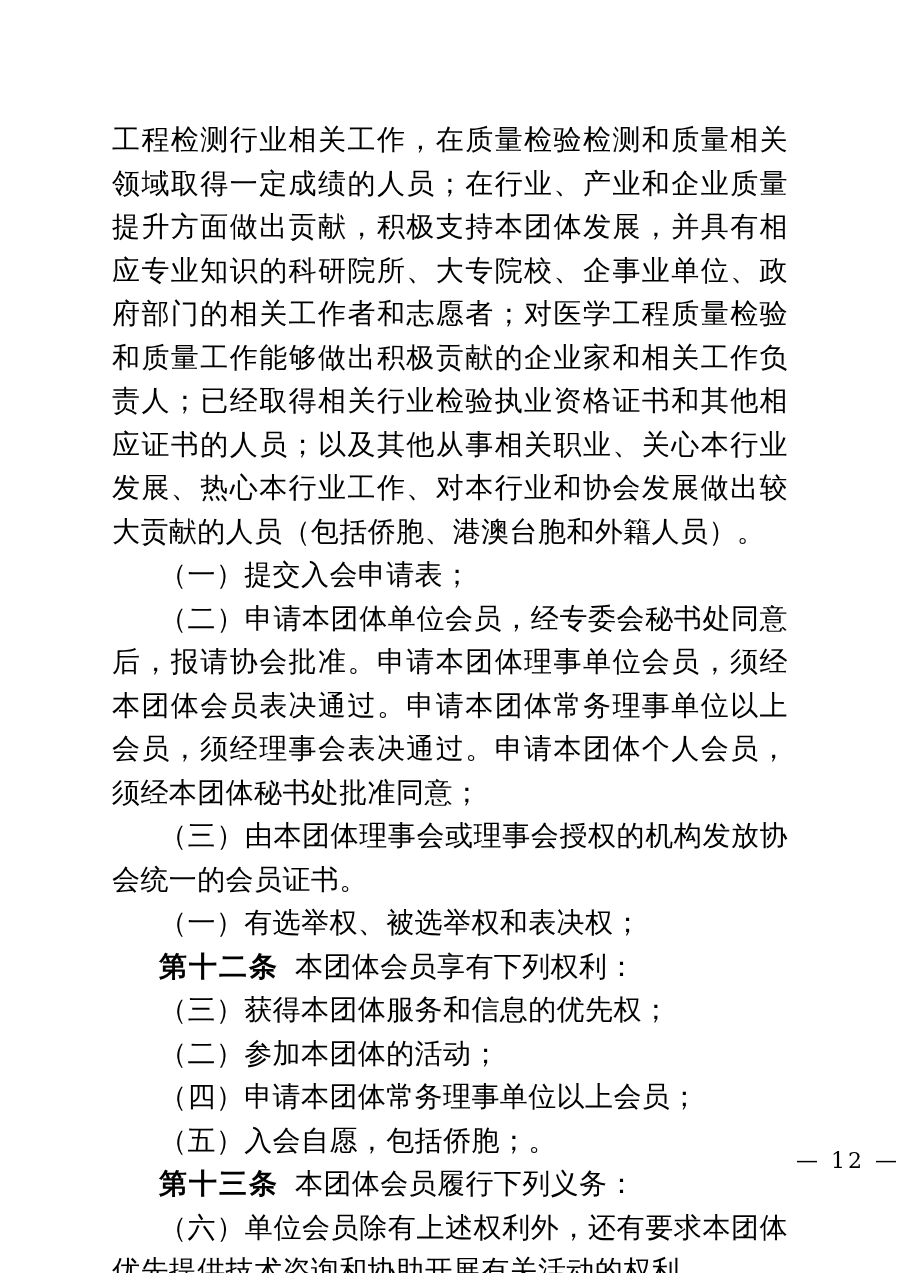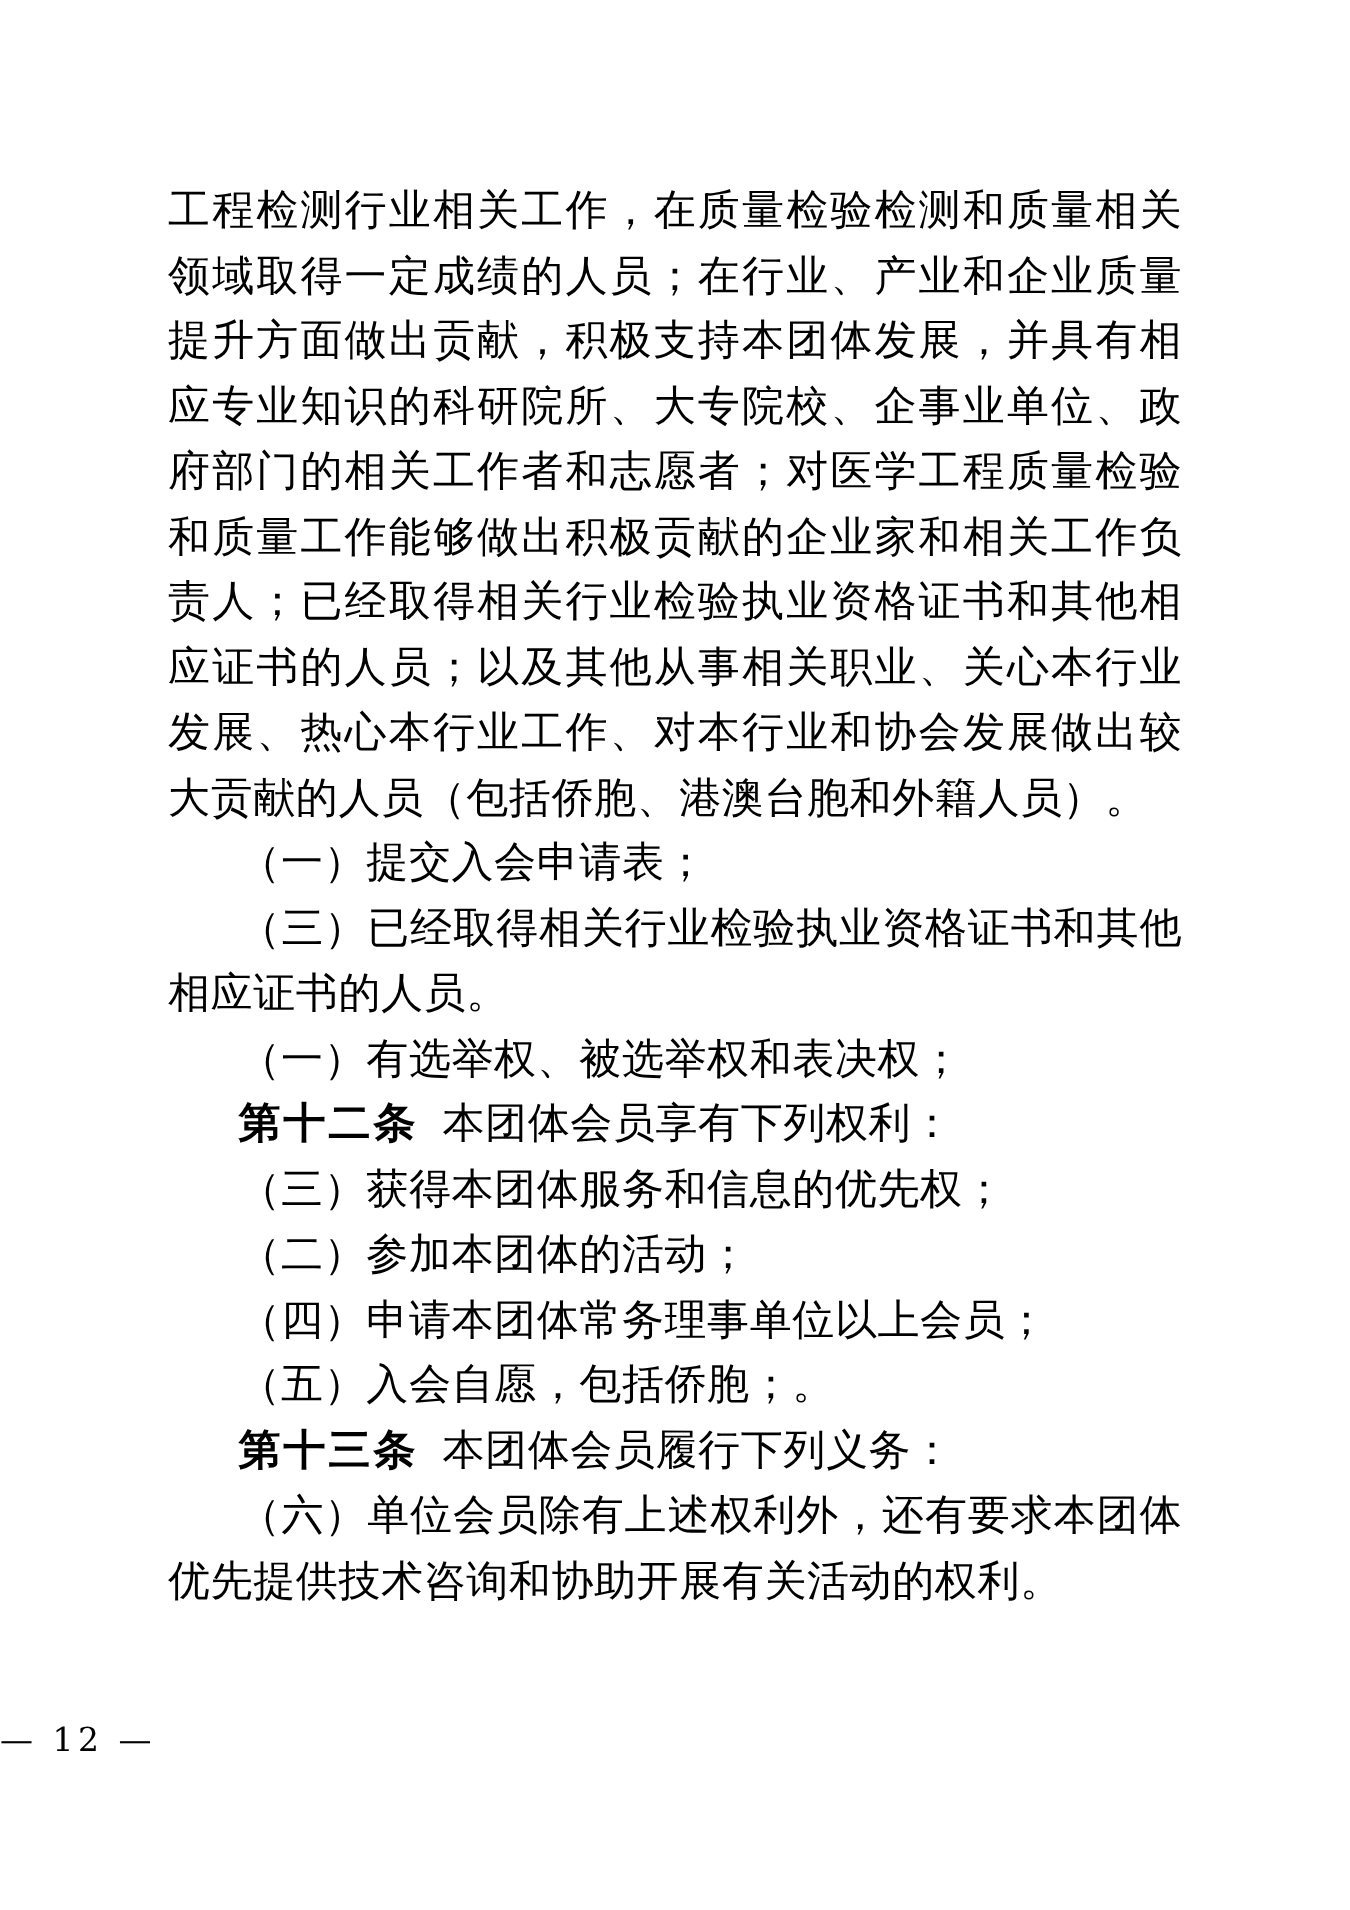--- a/index.html
+++ b/index.html
@@ -45,39 +45,40 @@
   }
   .article-gap {
     display: inline-block;
     width: 16px;
   }
   .page-number {
     position: absolute;
     left: 0;
     top: 1148px;
     width: 900px;
-    text-align: left;
+    text-align: right;
     font-size: 22px;
     letter-spacing: 3px;
     font-family: "DejaVu Serif", "Liberation Serif", serif;
   }
 </style>
 </head>
 <body>
 
 <div class="page">
   <div class="doc-body">
 
     <p>工程检测行业相关工作，在质量检验检测和质量相关领域取得一定成绩的人员；在行业、产业和企业质量提升方面做出贡献，积极支持本团体发展，并具有相应专业知识的科研院所、大专院校、企事业单位、政府部门的相关工作者和志愿者；对医学工程质量检验和质量工作能够做出积极贡献的企业家和相关工作负责人；已经取得相关行业检验执业资格证书和其他相应证书的人员；以及其他从事相关职业、关心本行业发展、热心本行业工作、对本行业和协会发展做出较大贡献的人员（包括侨胞、港澳台胞和外籍人员）。</p>
 
 
     <p class="indent">（一）提交入会申请表；</p>
 
+    <p class="indent">（二）申请本团体单位会员，经专委会秘书处同意后，报请协会批准。申请本团体理事单位会员，须经本团体会员表决通过。申请本团体常务理事单位以上会员，须经理事会表决通过。申请本团体个人会员，须经本团体秘书处批准同意；</p>
 
-    <p class="indent">（三）已经取得相关行业检验执业资格证书和其他相应证书的人员。</p>
+    <p class="indent">（三）由本团体理事会或理事会授权的机构发放协会统一的会员证书。</p>
 
     <p class="indent">（一）有选举权、被选举权和表决权；</p>
 
     <p class="indent">
       <span class="article-title">第十二条</span><span class="article-gap"></span><span>本团体会员享有下列权利：</span>
     </p>
 
     <p class="indent">（三）获得本团体服务和信息的优先权；</p>
 
     <p class="indent">（二）参加本团体的活动；</p>

